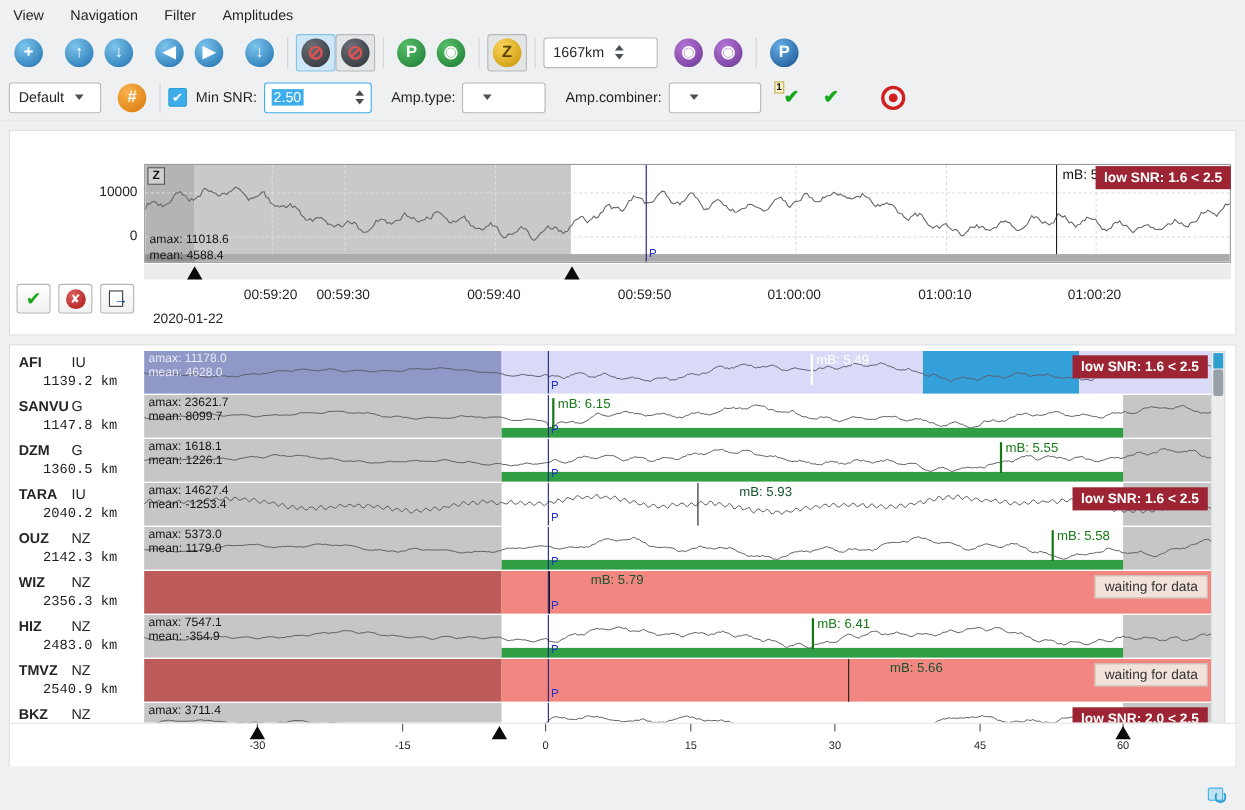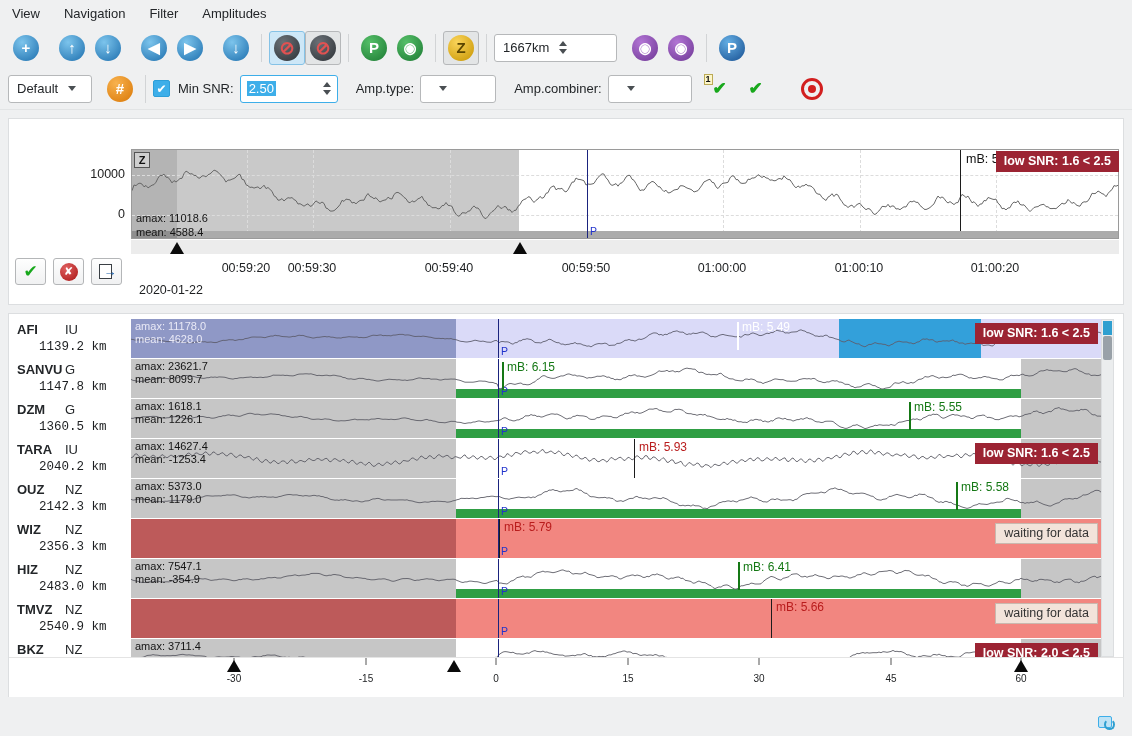--- a/index.html
+++ b/index.html
@@ -92,21 +92,21 @@
   .strace { position:relative; width:970px; height:39px; background:#fff; overflow:hidden; }
   .strace .reg { position:absolute; top:0; bottom:0; }
   .greenwin { position:absolute; left:325px; width:565px; bottom:0; height:9px; background:#2f9e44; }
   .strace svg { position:absolute; left:0; top:0; }
   .spline { position:absolute; left:367px; top:0; bottom:0; width:1px; background:#1a237e; }
   .splabel { position:absolute; left:370px; bottom:1px; font-size:10.5px; color:#2233cc; }
   .mbline { position:absolute; width:2px; top:3px; height:28px; background:#157815; }
   .mbline.dark { top:0; height:39px; width:1px; background:#1c1c1c; }
   .mbline.white { background:#fff; }
   .mblabel { position:absolute; top:1px; font-size:12px; color:#157815; white-space:nowrap; }
-  .mblabel.dark { color:#b91c1c; }
+  .mblabel.dark { color:#14532d;margin-left:33px; }
   .mblabel.white { color:#fff; }
   .amax { position:absolute; left:4px; top:1px; font-size:11px; color:#141414; }
   .amean { position:absolute; left:4px; top:14px; font-size:11px; color:#141414; }
   .st-selected .amax, .st-selected .amean { color:#e9e9f6; }
   .srow .badge { right:3px; top:4px; }
 
   
   .vscroll { position:absolute; right:9px; top:5px; width:13px; height:338px; background:#ebedee; border:1px solid #dcdee0; }
   .vthumb-blue { position:absolute; left:1px; right:1px; top:1px; height:14px; background:#2f9fd0; }
   .vthumb-gray { position:absolute; left:1px; right:1px; top:16px; height:24px; background:#99a1a8; border-radius:2px; }
@@ -167,21 +167,21 @@
         <span class="ticon green">P</span>
       </button>
     <button class="tbtn">
         <span class="ticon green">◉</span>
       </button>
     <span class="tsep"></span>
     <button class="tbtn pressed">
         <span class="ticon gold">Z</span>
       </button>
     <span class="tsep"></span>
-    <div class="combo" style="width:123px;">
+    <div class="combo" style="width:104px;">
       <span>1667km</span>
       <span class="spinarrows">
           <i class="up"></i>
           <i class="dn"></i>
         </span>
     </div>
     <span class="tgap"></span>
     <button class="tbtn">
         <span class="ticon purple">◉</span>
       </button>

